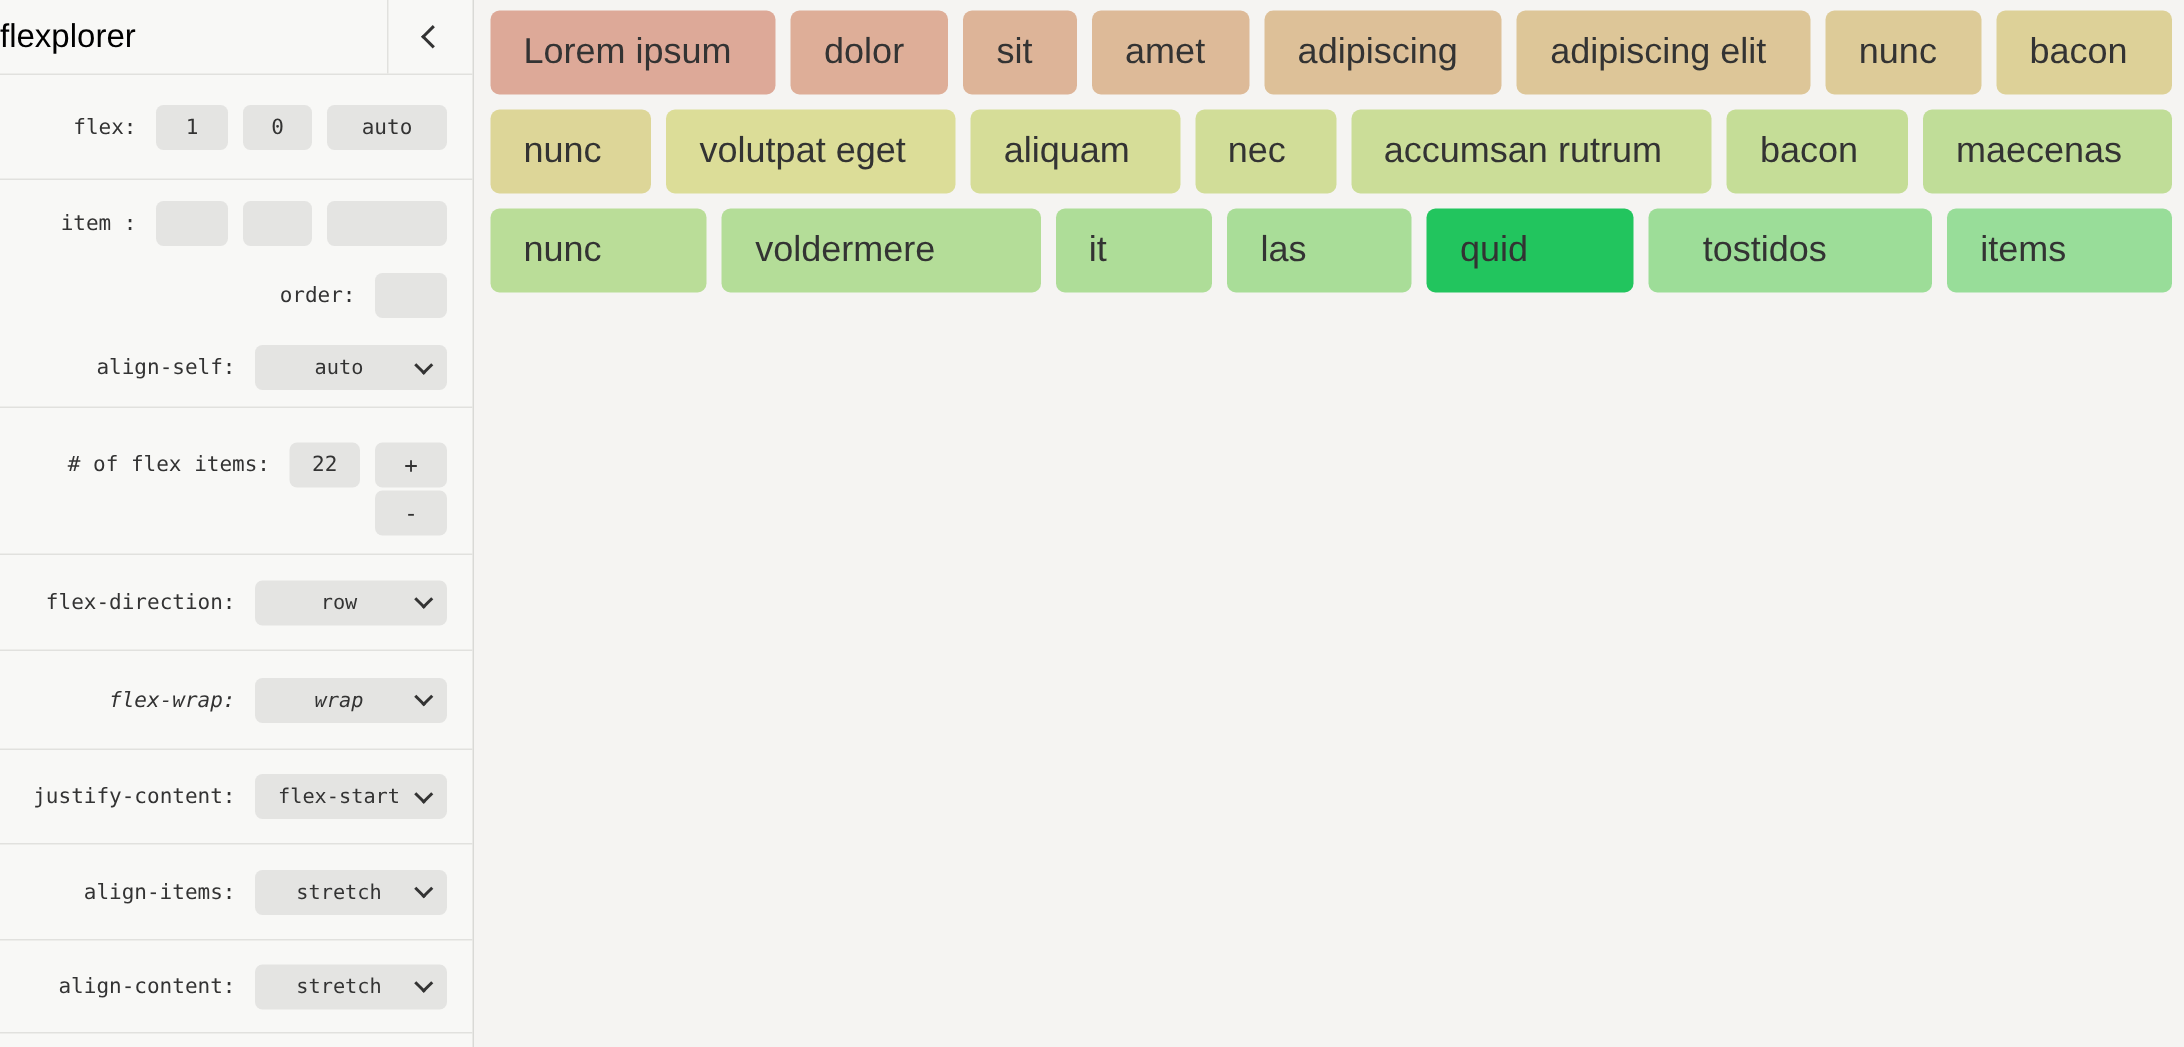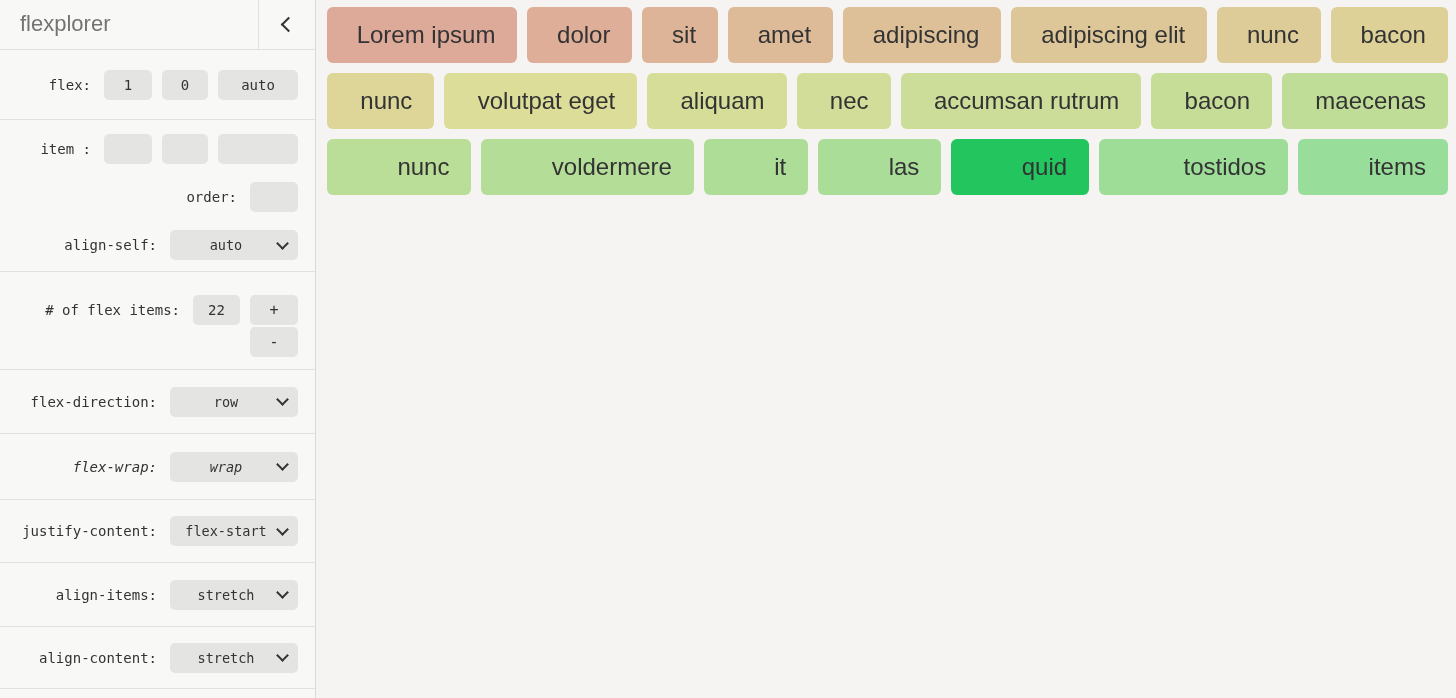--- a/index.html
+++ b/index.html
@@ -19,22 +19,22 @@
     box-sizing: border-box;
   }
   .sb-header {
     height: 50px; box-sizing: border-box;
     border-bottom: 1px solid #e1e1de;
     display: flex; align-items: stretch;
   }
   .title {
     flex: 1;
     font-family: "Liberation Sans", sans-serif;
-    font-size: 22px; color: #737373;
-    line-height: 48px; padding-left: 20px;
+    font-size: 22px; color: #000000;
+    line-height: 48px; 
   }
   .collapse-btn {
     width: 57px; flex: none;
     background: transparent; border: none;
     border-left: 1px solid #e1e1de;
     display: flex; align-items: center; justify-content: center;
     cursor: pointer;
   }
   .chev-left {
     width: 9px; height: 9px;
@@ -96,21 +96,21 @@
     justify-content: flex-start; align-items: stretch;
     padding: 2px 3px 0 6px;
   }
   .flex-item {
     flex: 1 0 auto;
     margin: 5px;
     padding: 12px 22px;
     border-radius: 6px;
     font-family: "Liberation Sans", sans-serif;
     font-size: 24px; line-height: 32px; color: #333;
-    text-align: right;
+    text-align: left;
     white-space: nowrap;
   }
 </style>
 </head>
 <body>
 
 <div class="app">
 
   <aside class="sidebar">
 

